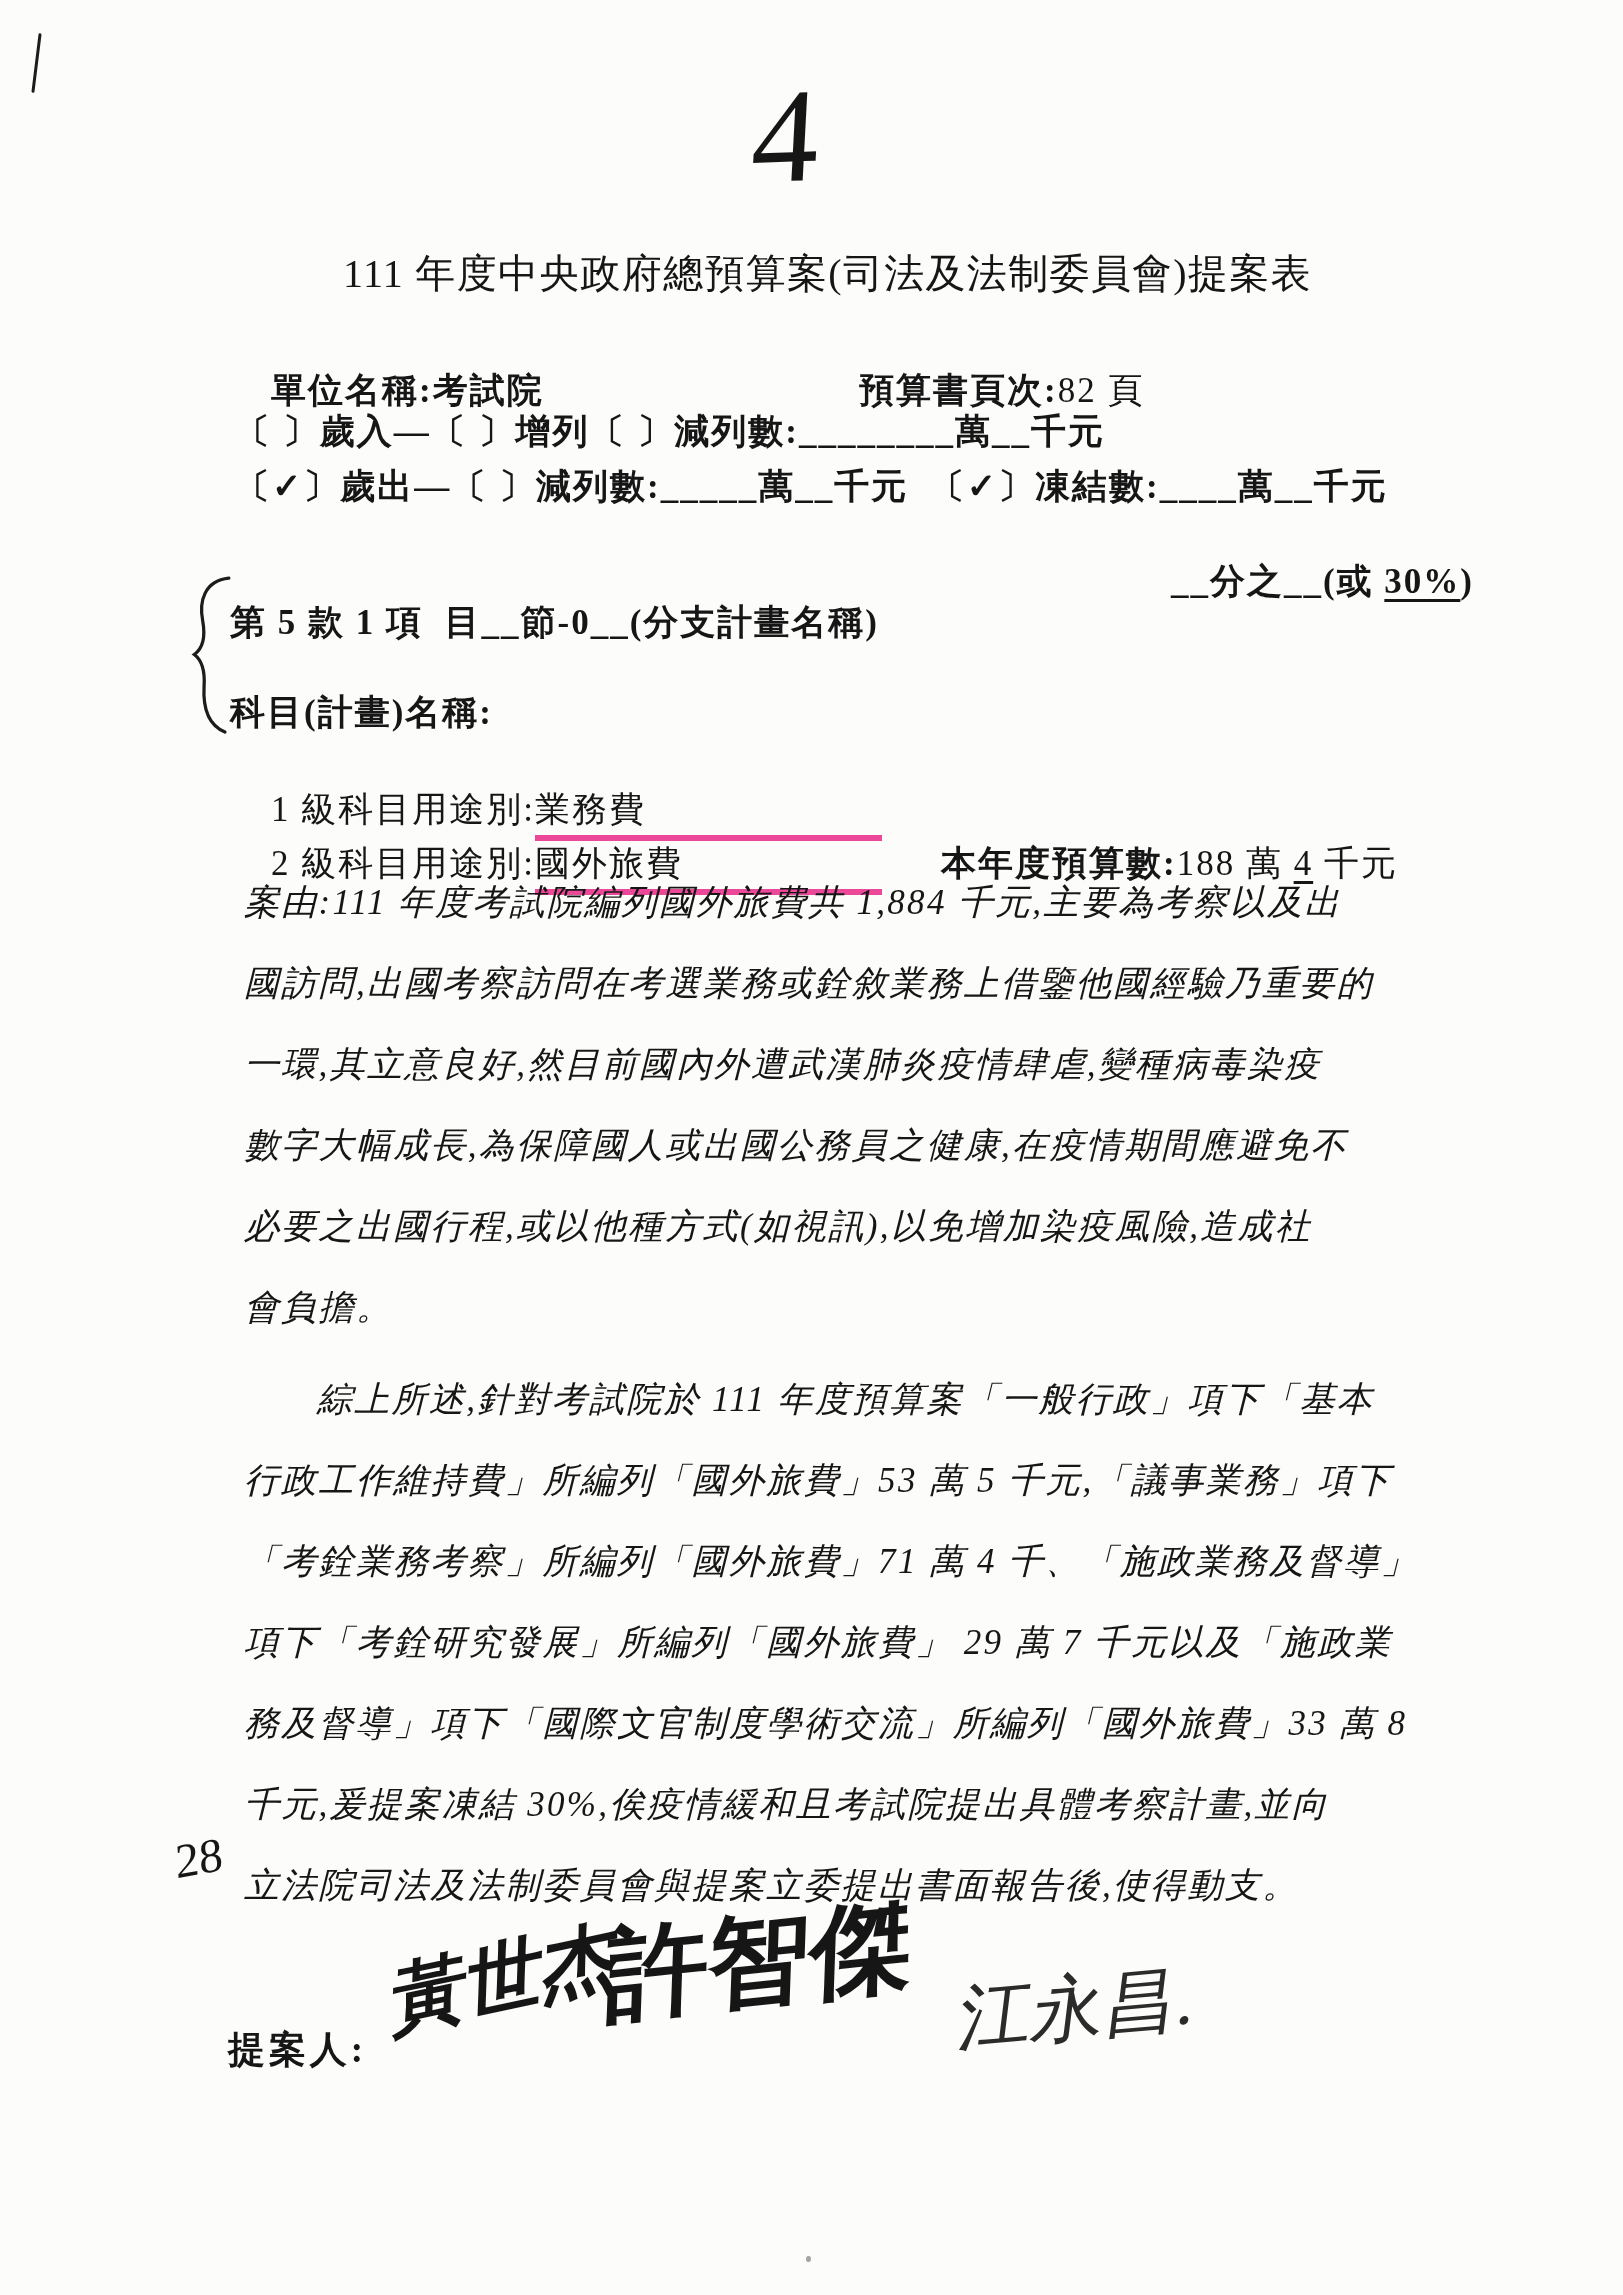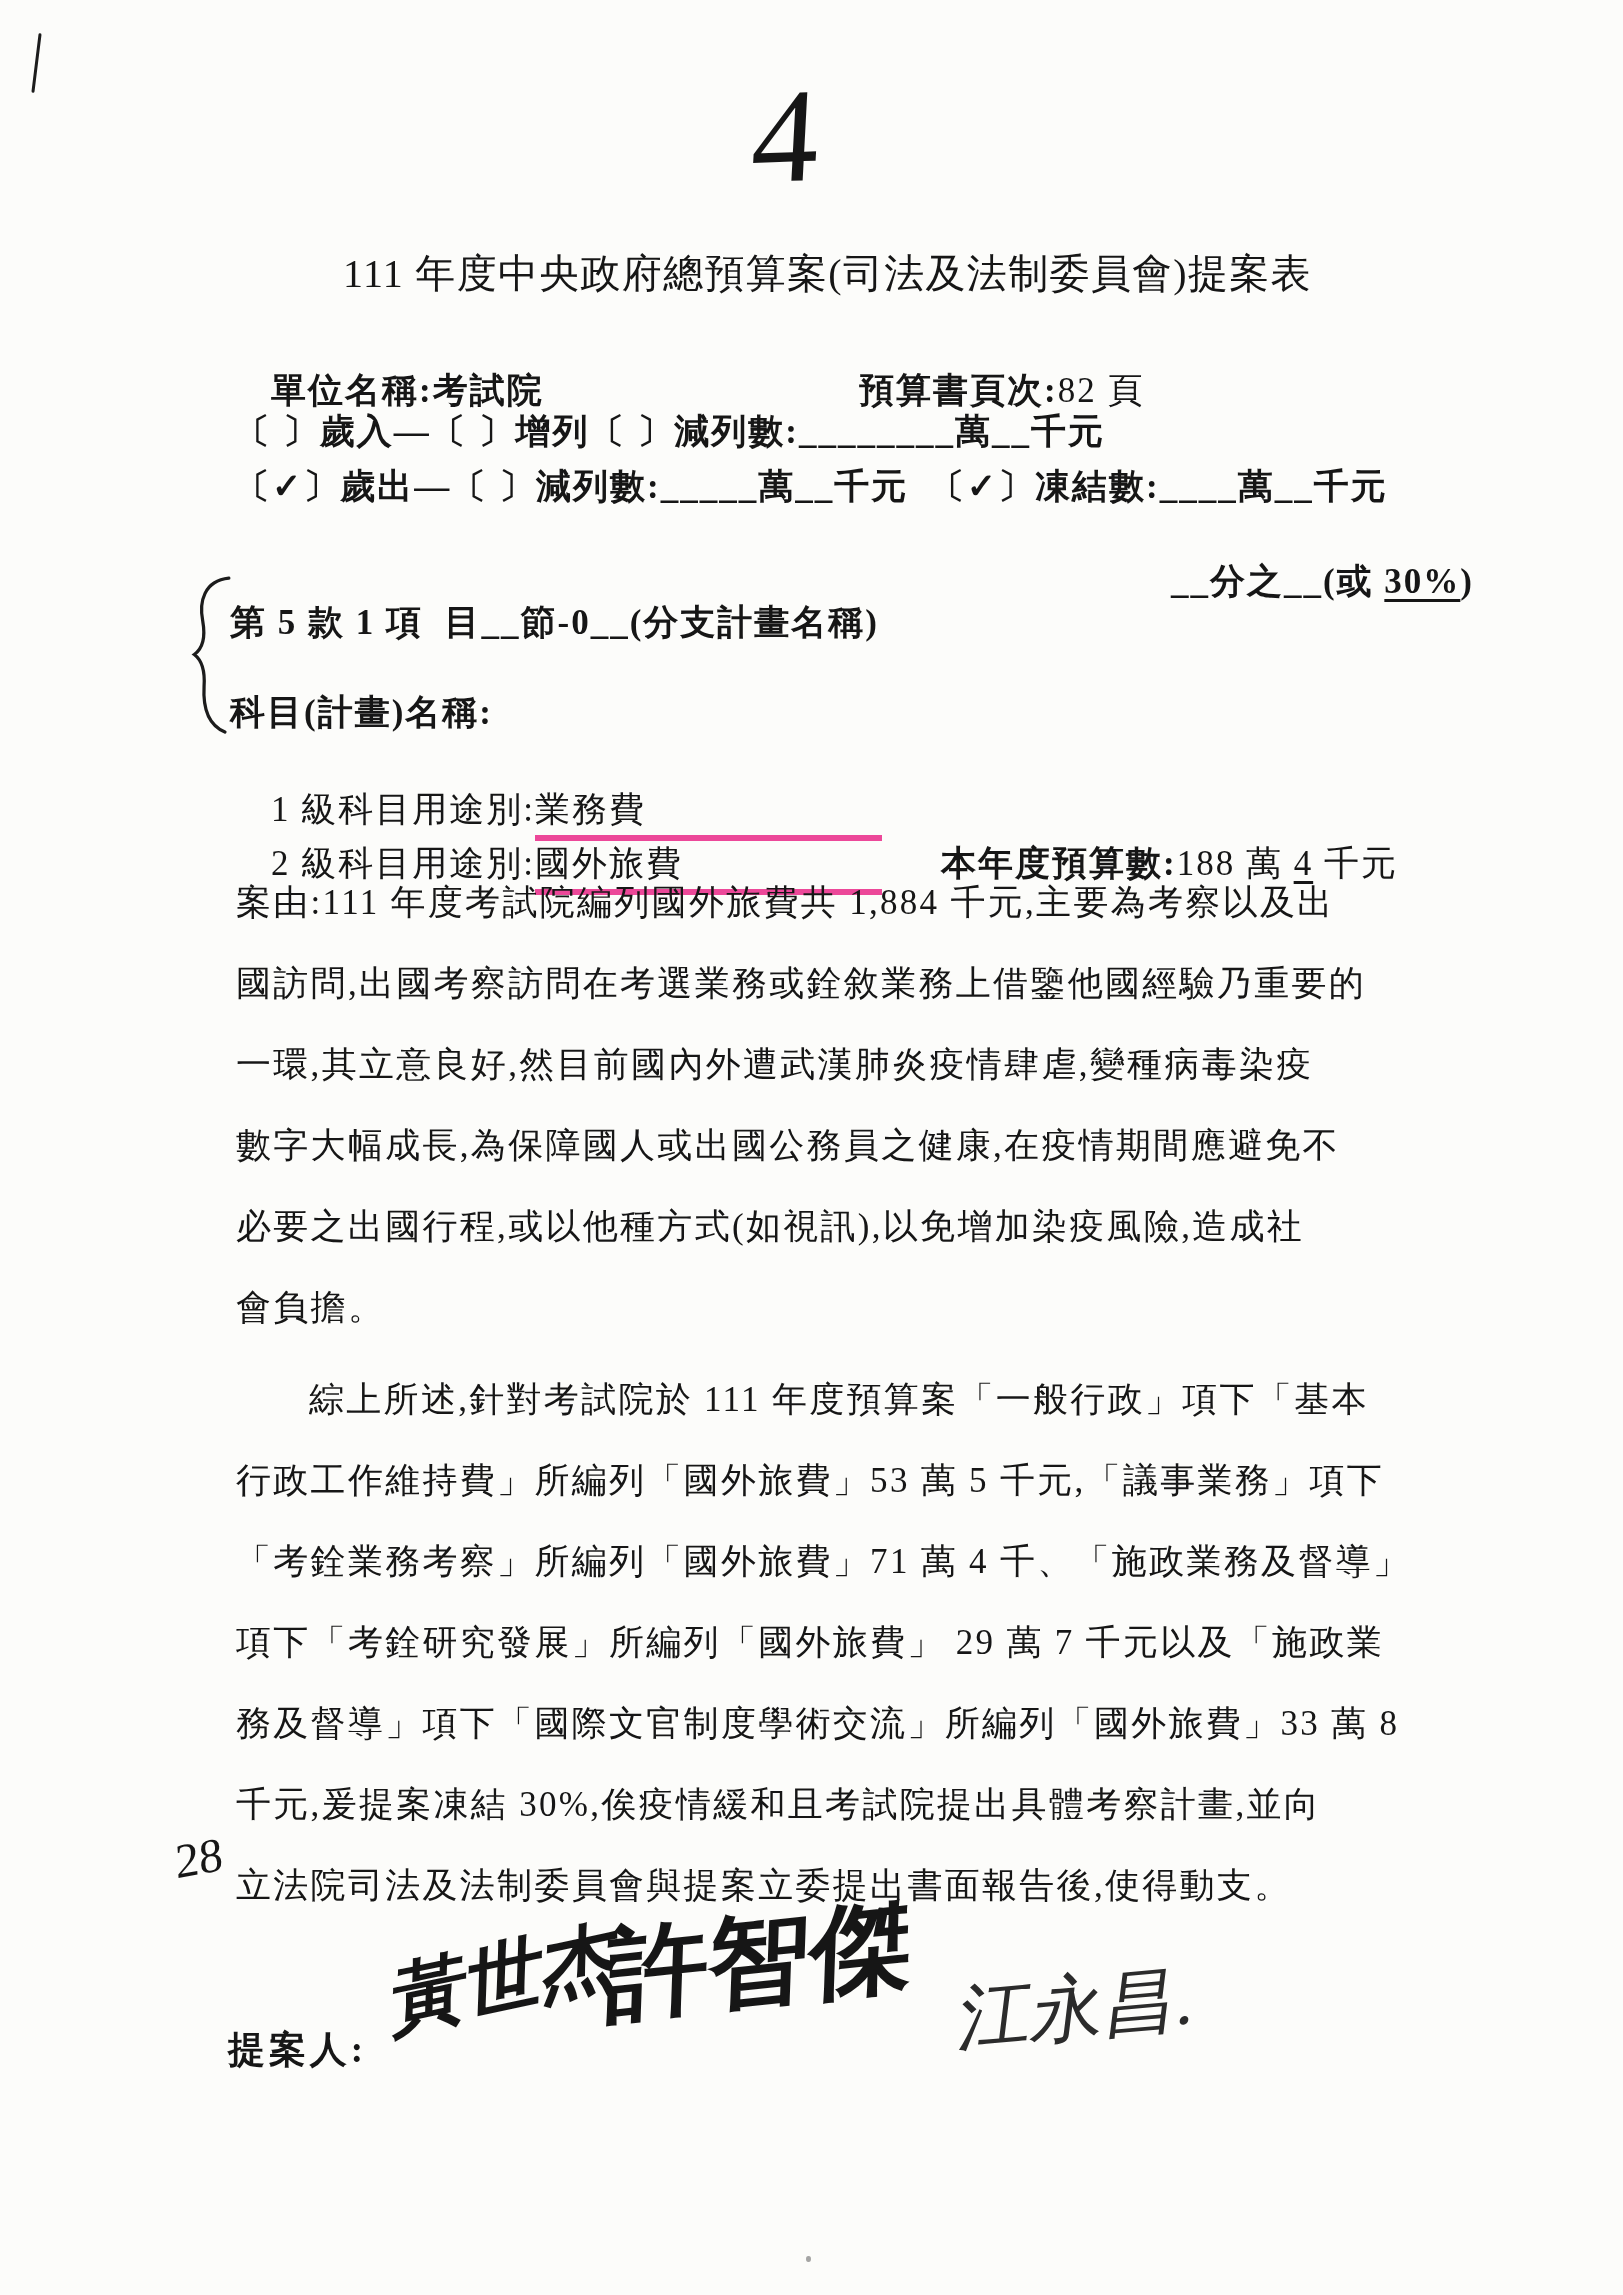--- a/index.html
+++ b/index.html
@@ -42,21 +42,21 @@
   .budget-line{left:898px;top:800px;}
   .bold{font-weight:bold;}
   .fill{
     display:inline-block;min-width:347px;
     border-bottom:6px solid #ec4899;padding-bottom:2px;
   }
   .u{text-decoration:underline;text-underline-offset:5.9px;margin-top:40px;}
   
   .brace{position:absolute;left:191px;top:573px;}
   
-  .body-block{position:absolute;left:236px;top:862px;width:1216px;}
+  .body-block{position:absolute;left:244px;top:862px;width:1216px;font-style:italic;}
   .bodyline{
     font-size:35px;letter-spacing:2.3px;line-height:81px;height:81px;
     white-space:pre;
   }
   .p2-first{margin-top:10.5px;}
   .indent{padding-left:73px;}
   
   .margin-note{
     position:absolute;left:175px;top:1834px;
     font-size:48px;line-height:1;transform:rotate(-10deg) skewX(-6deg);

